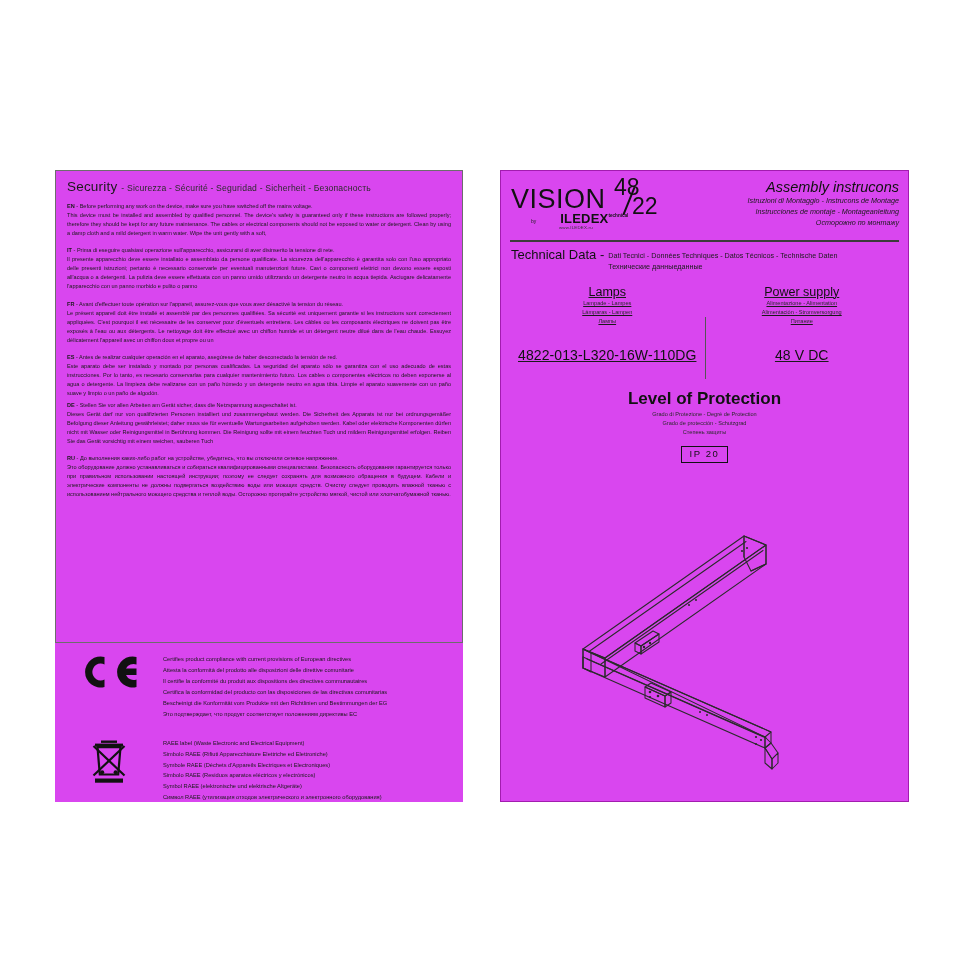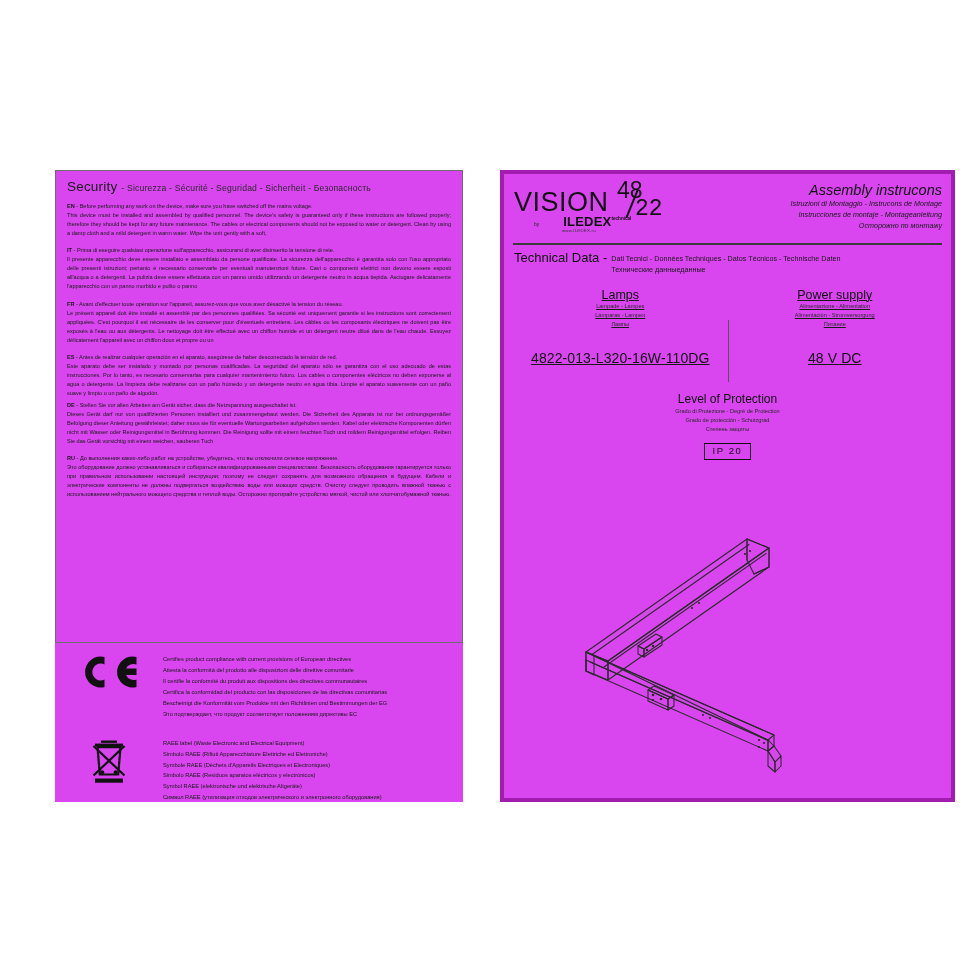--- a/index.html
+++ b/index.html
@@ -16,21 +16,21 @@
     overflow: hidden;
   }
 
   
   .sheet {
     position: absolute;
     background: #d946ef;
     box-sizing: border-box;
   }
   #left-page  { left: 55px;  top: 170px; width: 408px; height: 632px; }
-  #right-page { left: 500px; top: 170px; width: 455px; height: 632px; border: 4px solid #a21caf; }
+  #right-page { left: 500px; top: 170px; width: 409px; height: 632px; border: 1px solid #a21caf; }
 
   
   #safety-frame {
     position: absolute;
     left: 0; top: 0;
     width: 408px; height: 473px;
     border: 1px solid #6d6d6d;
     box-sizing: border-box;
   }
 
@@ -134,21 +134,20 @@
     background: #111;
     transform: rotate(22deg);
   }
   .logo-22 {
     position: absolute;
     left: 122px; top: 18px;
     font-size: 23px;
     font-weight: 400;
     line-height: 1;
     color: #111;
-    font-family: Liberation Mono, monospace;
   }
   .logo-byline {
     position: absolute;
     left: 21px; top: 33px;
     line-height: 1;
     white-space: nowrap;
   }
   .logo-by { font-size: 5px; color: #222; }
   .logo-iledex { font-size: 13px; font-weight: 700; color: #111; letter-spacing: .2px; margin-left: 24px; }
   .logo-technical { font-size: 4.6px; font-weight: 700; color: #111; vertical-align: super; }
@@ -243,22 +242,22 @@
     height: 62px;
     background: #555;
   }
 
   
   .prot-block {
     margin-top: 26px;
     text-align: center;
   }
   .prot-head {
-    font-size: 12px;
-    font-weight: 400;
+    font-size: 17px;
+    font-weight: 700;
     color: #111;
     line-height: 1.2;
   }
   .prot-sub {
     font-size: 5.6px;
     line-height: 1.66;
     color: #2a2a2a;
   }
   .ip-badge {
     display: inline-block;

